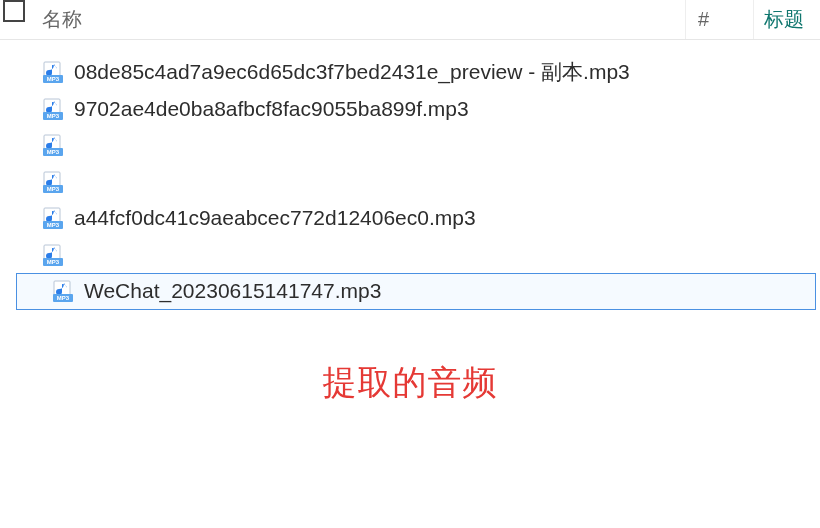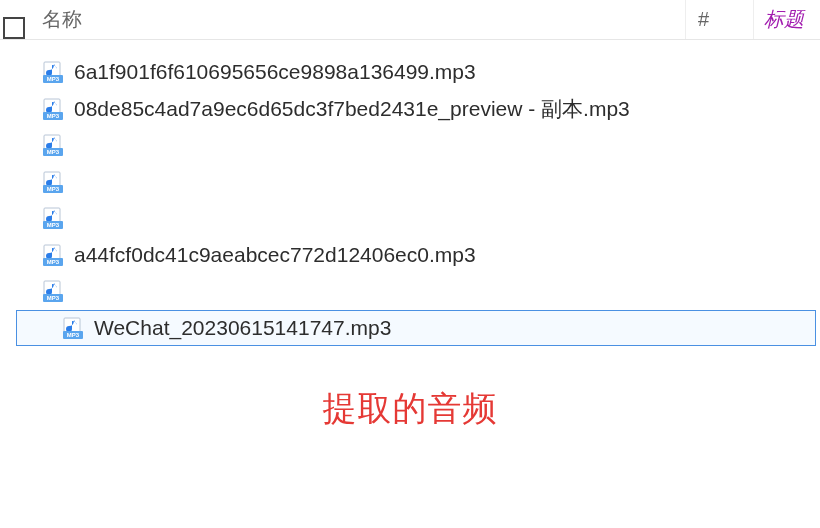--- a/index.html
+++ b/index.html
@@ -6,21 +6,21 @@
     body {
       font-family: "Microsoft YaHei", "Segoe UI", Arial, sans-serif;
       background: #fff;
       width: 820px;
       height: 528px;
       overflow: hidden;
       color: #333;
     }
     .header {
       display: flex;
-      align-items: flex-end;
+      align-items: flex-start;
       height: 40px;
       border-bottom: 1px solid #e6e6e6;
     }
     .checkbox-col {
       width: 34px;
       display: flex;
       align-items: center;
       justify-content: flex-start;
       padding-left: 3px;
     }
@@ -44,61 +44,60 @@
     }
     .col-hash {
       width: 68px;
       padding-left: 12px;
       border-right: 1px solid #eee;
       color: #666;
     }
     .col-title {
       width: 66px;
       padding-left: 10px;
-      color: #a21caf;
-      font-style: italic;
+      color: #0f766e;
     }
     .file-list {
       padding-top: 14px;
     }
     .file-row {
       display: flex;
       align-items: center;
       height: 36.5px;
       padding-left: 42px;
       cursor: default;
     }
     .file-row.selected {
       background: #fff;
       outline: 1px solid #4a90e2;
       outline-offset: -1px;
       background: #f5faff;
       padding-left: 42px;
       margin-left: 8px;
       margin-right: 4px;
     }
-    .file-row.selected { padding-left: 46px; margin-left: 16px; }
+    .file-row.selected { padding-left: 36px; margin-left: 16px; }
     .file-icon {
       width: 22px;
       height: 22px;
       margin-right: 10px;
       flex-shrink: 0;
       position: relative;
     }
     .file-icon svg { display: block; }
     .file-name {
       font-size: 21px;
       color: #2d2d2d;
       white-space: nowrap;
     }
     .caption {
       text-align: center;
       font-size: 34px;
       color: #e53935;
-      margin-top: 40px;
+      margin-top: 50px;
       font-weight: 500;
       letter-spacing: 1px;
       font-family: Liberation Serif, serif;
     }
   </style>
 </head>
 <body>
 
 <div class="header">
   <div class="checkbox-col">
@@ -112,42 +111,32 @@
 <div class="file-list" id="file-list">
     <div class="file-row">
       <span class="file-icon">
         <svg viewBox="0 0 22 22" width="22" height="22">
     <rect x="2" y="1" width="16" height="20" rx="1" fill="#fff" stroke="#b8c5d6" stroke-width="1"></rect>
     <path d="M12 3 Q12 9 7 9 A3 3 0 1 0 10 12 L10 4 Q14 4 15 8" fill="#2b7de9"></path>
     <rect x="1" y="14" width="20" height="8" rx="1" fill="#5aa5ee"></rect>
     <text x="11" y="20" font-size="6" font-family="Arial" fill="#fff" text-anchor="middle" font-weight="bold">MP3</text>
   </svg>
       </span>
-      <span class="file-name">6a1f901f6f610695656ce9898a136499.mp3</span>
-    </div>
-    <div class="file-row">
-      <span class="file-icon">
-        <svg viewBox="0 0 22 22" width="22" height="22">
-    <rect x="2" y="1" width="16" height="20" rx="1" fill="#fff" stroke="#b8c5d6" stroke-width="1"></rect>
-    <path d="M12 3 Q12 9 7 9 A3 3 0 1 0 10 12 L10 4 Q14 4 15 8" fill="#2b7de9"></path>
-    <rect x="1" y="14" width="20" height="8" rx="1" fill="#5aa5ee"></rect>
-    <text x="11" y="20" font-size="6" font-family="Arial" fill="#fff" text-anchor="middle" font-weight="bold">MP3</text>
-  </svg>
-      </span>
       <span class="file-name">08de85c4ad7a9ec6d65dc3f7bed2431e_preview - 副本.mp3</span>
     </div>
     <div class="file-row">
       <span class="file-icon">
         <svg viewBox="0 0 22 22" width="22" height="22">
     <rect x="2" y="1" width="16" height="20" rx="1" fill="#fff" stroke="#b8c5d6" stroke-width="1"></rect>
     <path d="M12 3 Q12 9 7 9 A3 3 0 1 0 10 12 L10 4 Q14 4 15 8" fill="#2b7de9"></path>
     <rect x="1" y="14" width="20" height="8" rx="1" fill="#5aa5ee"></rect>
     <text x="11" y="20" font-size="6" font-family="Arial" fill="#fff" text-anchor="middle" font-weight="bold">MP3</text>
   </svg>
       </span>
+      <span class="file-name">9702ae4de0ba8afbcf8fac9055ba899f.mp3</span>
     </div>
     <div class="file-row">
       <span class="file-icon">
         <svg viewBox="0 0 22 22" width="22" height="22">
     <rect x="2" y="1" width="16" height="20" rx="1" fill="#fff" stroke="#b8c5d6" stroke-width="1"></rect>
     <path d="M12 3 Q12 9 7 9 A3 3 0 1 0 10 12 L10 4 Q14 4 15 8" fill="#2b7de9"></path>
     <rect x="1" y="14" width="20" height="8" rx="1" fill="#5aa5ee"></rect>
     <text x="11" y="20" font-size="6" font-family="Arial" fill="#fff" text-anchor="middle" font-weight="bold">MP3</text>
   </svg>
       </span>

